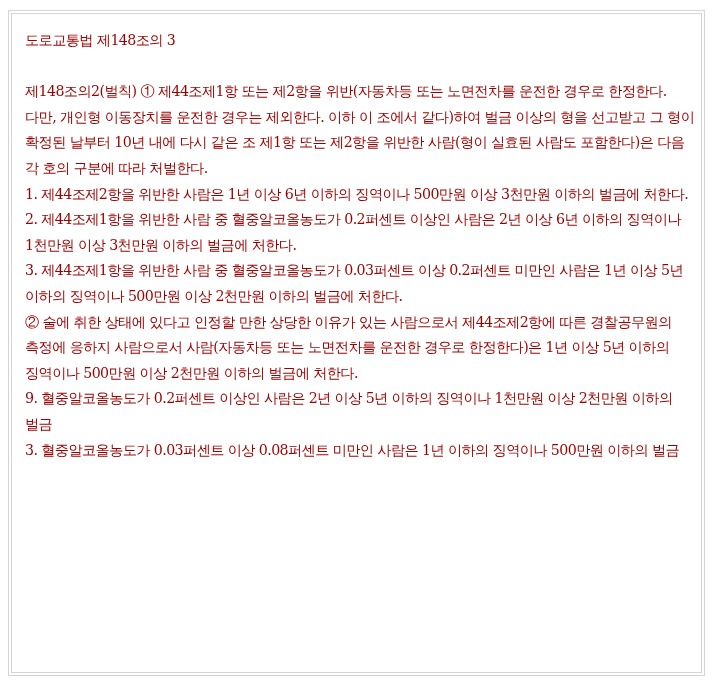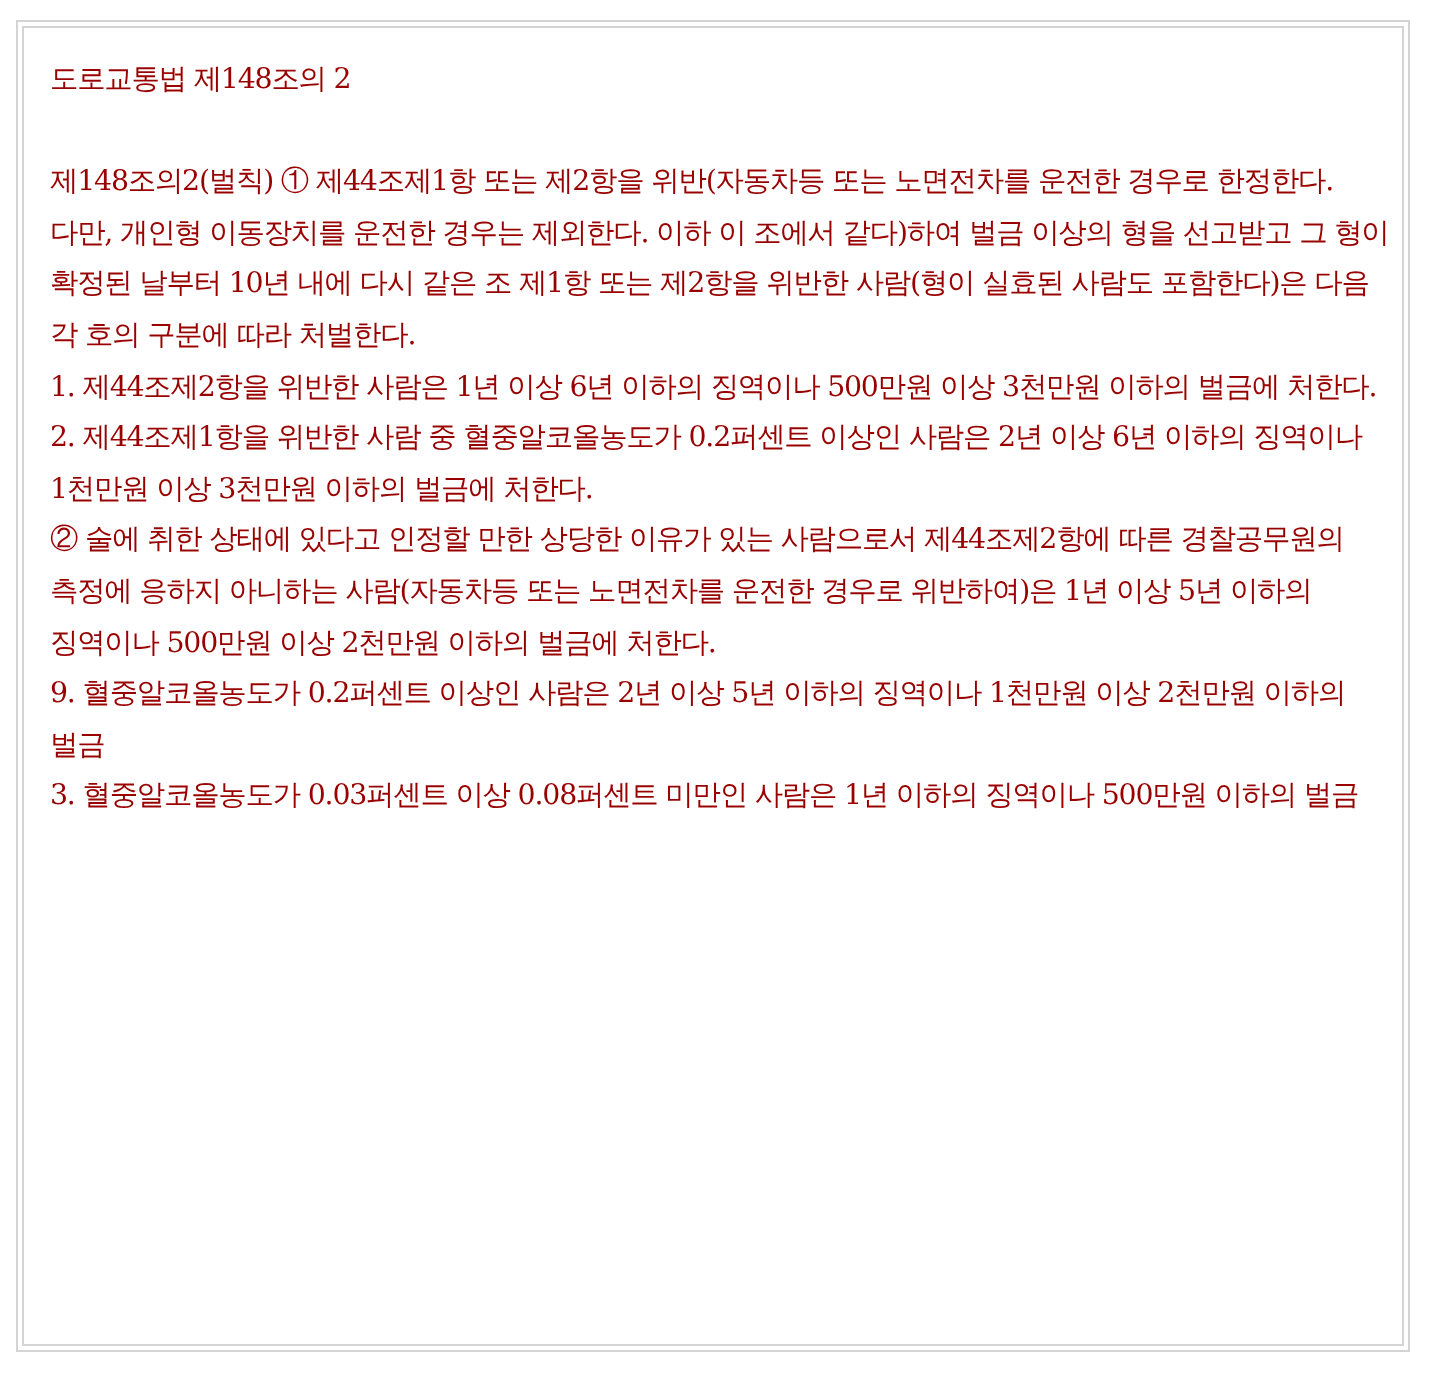--- a/index.html
+++ b/index.html
@@ -50,23 +50,24 @@
       white-space: normal;
       word-break: keep-all;
     }
   </style>
 </head>
 <body>
 
 <div class="frame-outer">
   <div class="frame-inner">
     <div class="content">
-      <p class="title">도로교통법 제148조의 2</p>
+      <p class="title">도로교통법 제148조의 3</p>
       <div class="spacer"></div>
       <p class="para">제148조의2(벌칙) ① 제44조제1항 또는 제2항을 위반(자동차등 또는 노면전차를 운전한 경우로 한정한다. 다만, 개인형 이동장치를 운전한 경우는 제외한다. 이하 이 조에서 같다)하여 벌금 이상의 형을 선고받고 그 형이 확정된 날부터 10년 내에 다시 같은 조 제1항 또는 제2항을 위반한 사람(형이 실효된 사람도 포함한다)은 다음 각 호의 구분에 따라 처벌한다.</p>
       <p class="para">1. 제44조제2항을 위반한 사람은 1년 이상 6년 이하의 징역이나 500만원 이상 3천만원 이하의 벌금에 처한다.</p>
       <p class="para">2. 제44조제1항을 위반한 사람 중 혈중알코올농도가 0.2퍼센트 이상인 사람은 2년 이상 6년 이하의 징역이나 1천만원 이상 3천만원 이하의 벌금에 처한다.</p>
-      <p class="para">② 술에 취한 상태에 있다고 인정할 만한 상당한 이유가 있는 사람으로서 제44조제2항에 따른 경찰공무원의 측정에 응하지 아니하는 사람(자동차등 또는 노면전차를 운전한 경우로 위반하여)은 1년 이상 5년 이하의 징역이나 500만원 이상 2천만원 이하의 벌금에 처한다.</p>
+      <p class="para">3. 제44조제1항을 위반한 사람 중 혈중알코올농도가 0.03퍼센트 이상 0.2퍼센트 미만인 사람은 1년 이상 5년 이하의 징역이나 500만원 이상 2천만원 이하의 벌금에 처한다.</p>
+      <p class="para">② 술에 취한 상태에 있다고 인정할 만한 상당한 이유가 있는 사람으로서 제44조제2항에 따른 경찰공무원의 측정에 응하지 사람으로서 사람(자동차등 또는 노면전차를 운전한 경우로 한정한다)은 1년 이상 5년 이하의 징역이나 500만원 이상 2천만원 이하의 벌금에 처한다.</p>
       <p class="para">9. 혈중알코올농도가 0.2퍼센트 이상인 사람은 2년 이상 5년 이하의 징역이나 1천만원 이상 2천만원 이하의 벌금</p>
       <p class="para">3. 혈중알코올농도가 0.03퍼센트 이상 0.08퍼센트 미만인 사람은 1년 이하의 징역이나 500만원 이하의 벌금</p>
     </div>
   </div>
 </div>
 
 </body></html>

